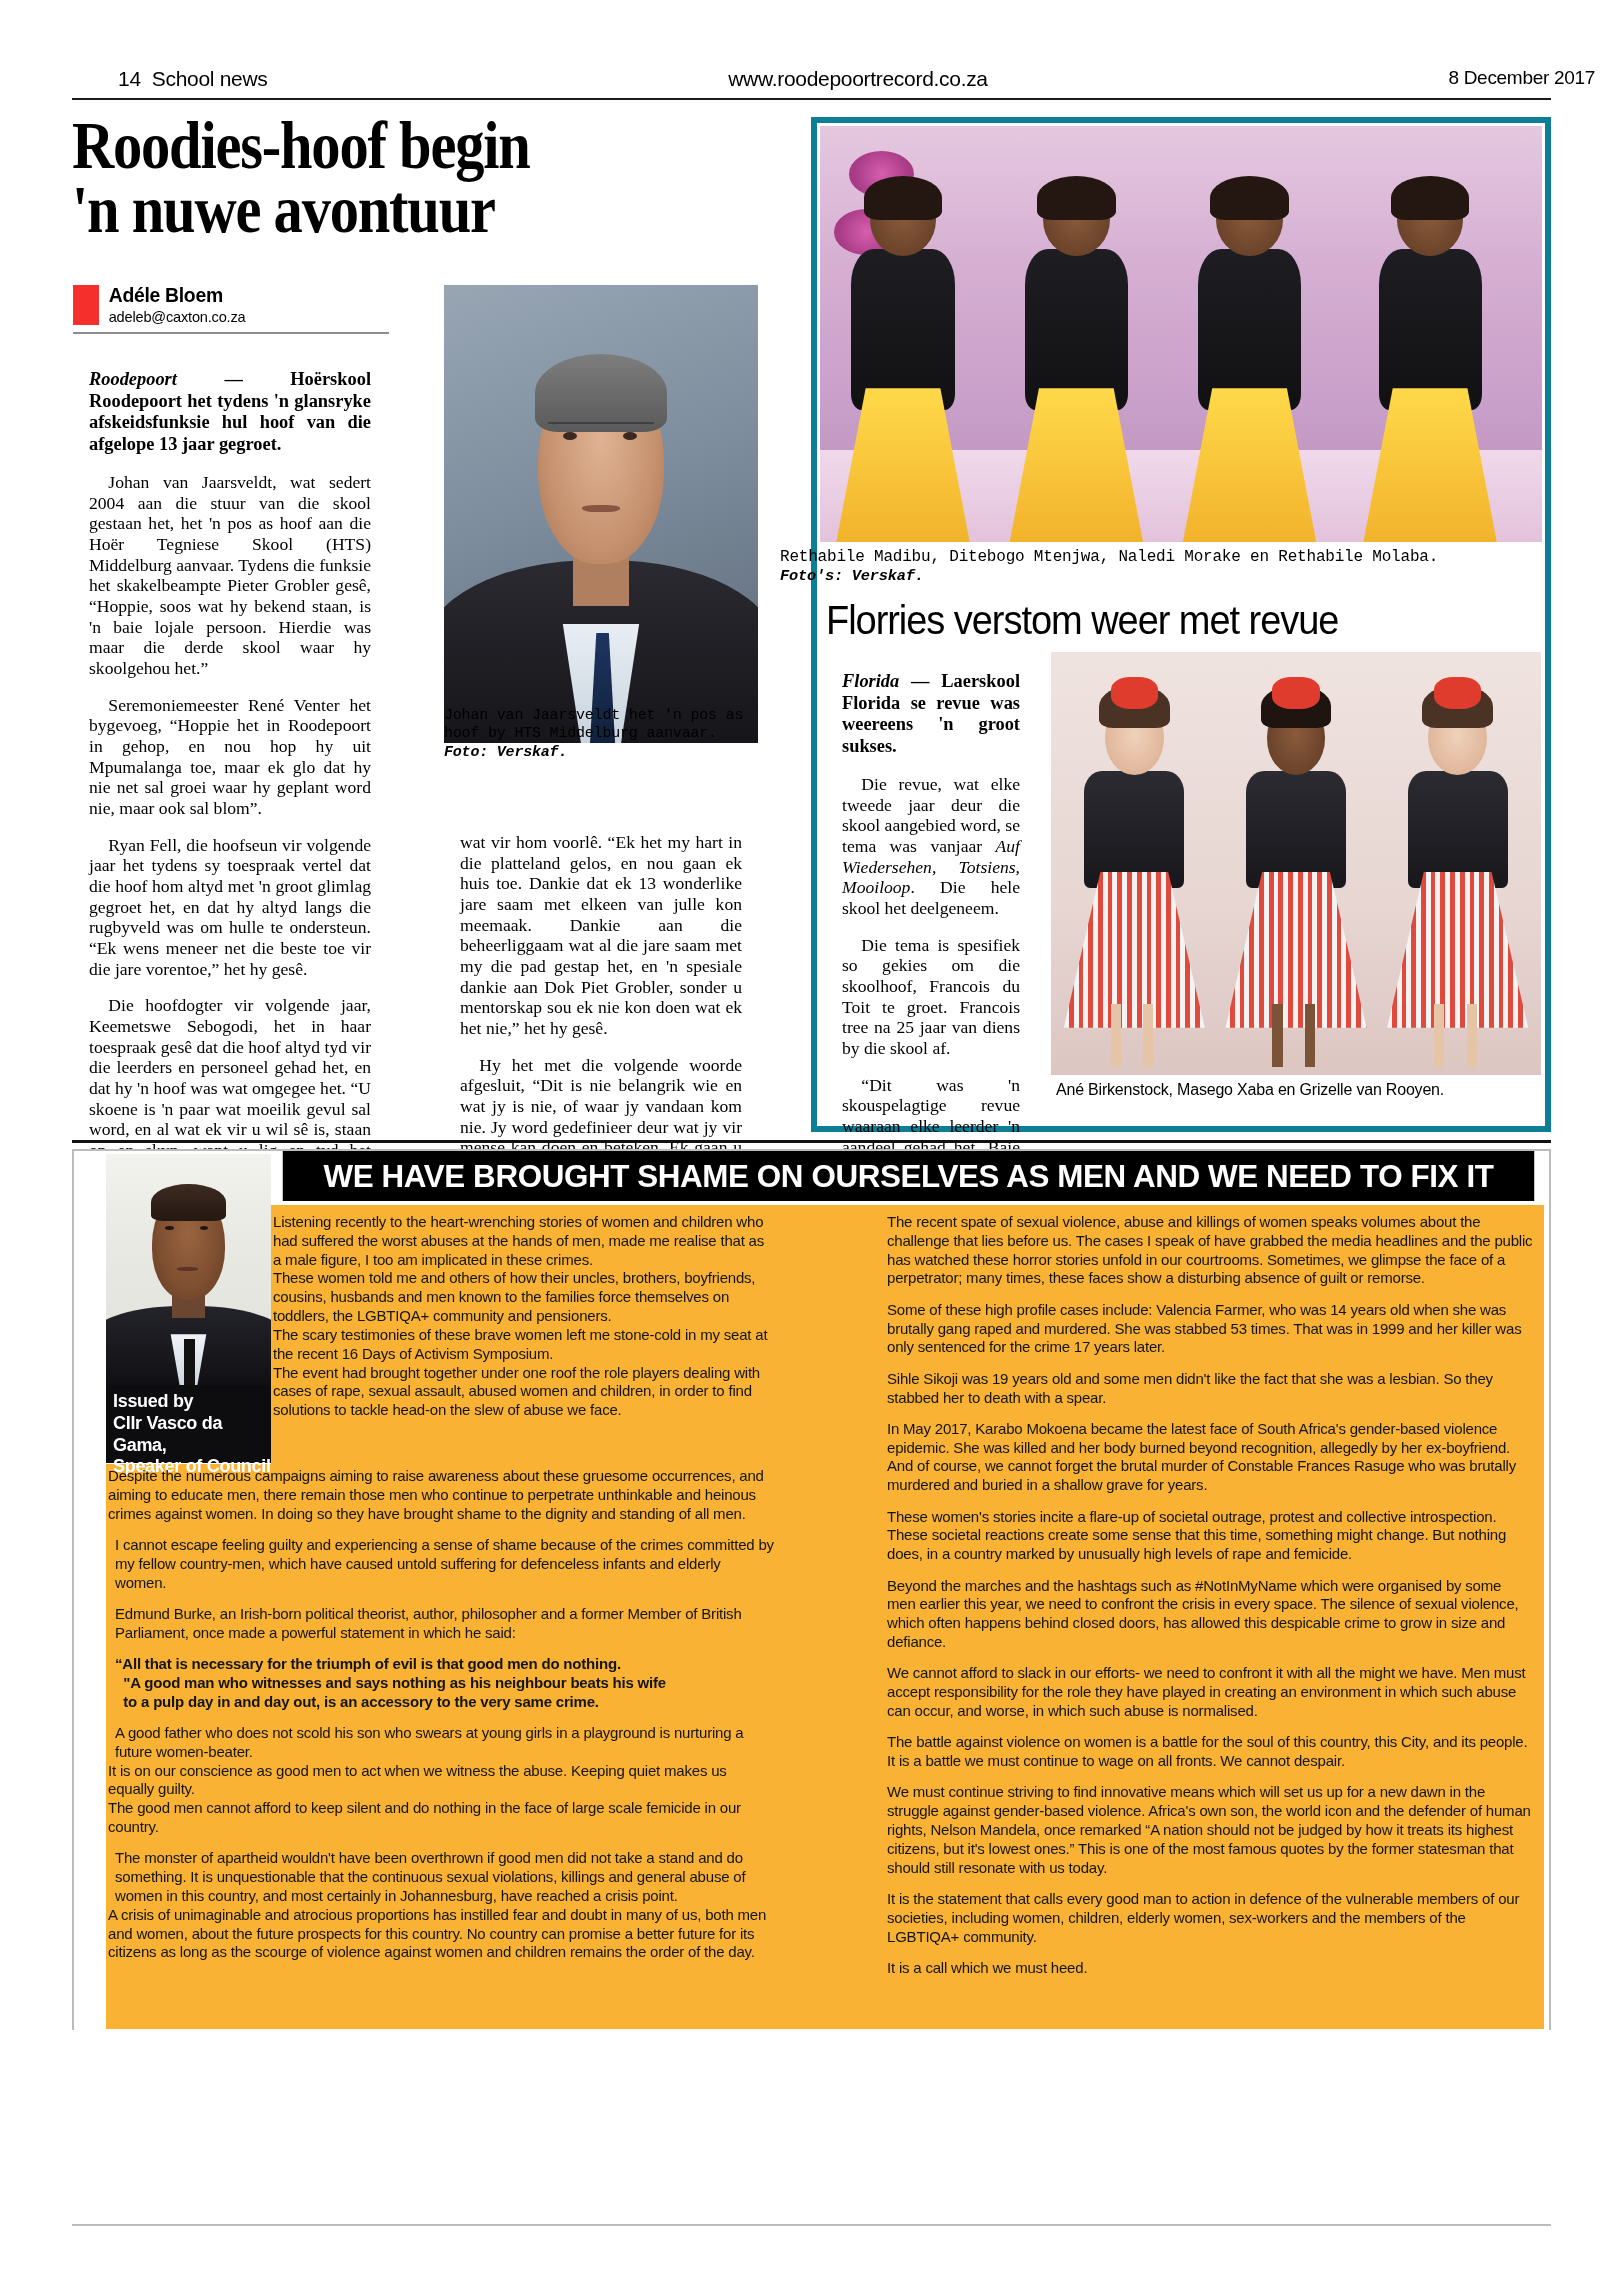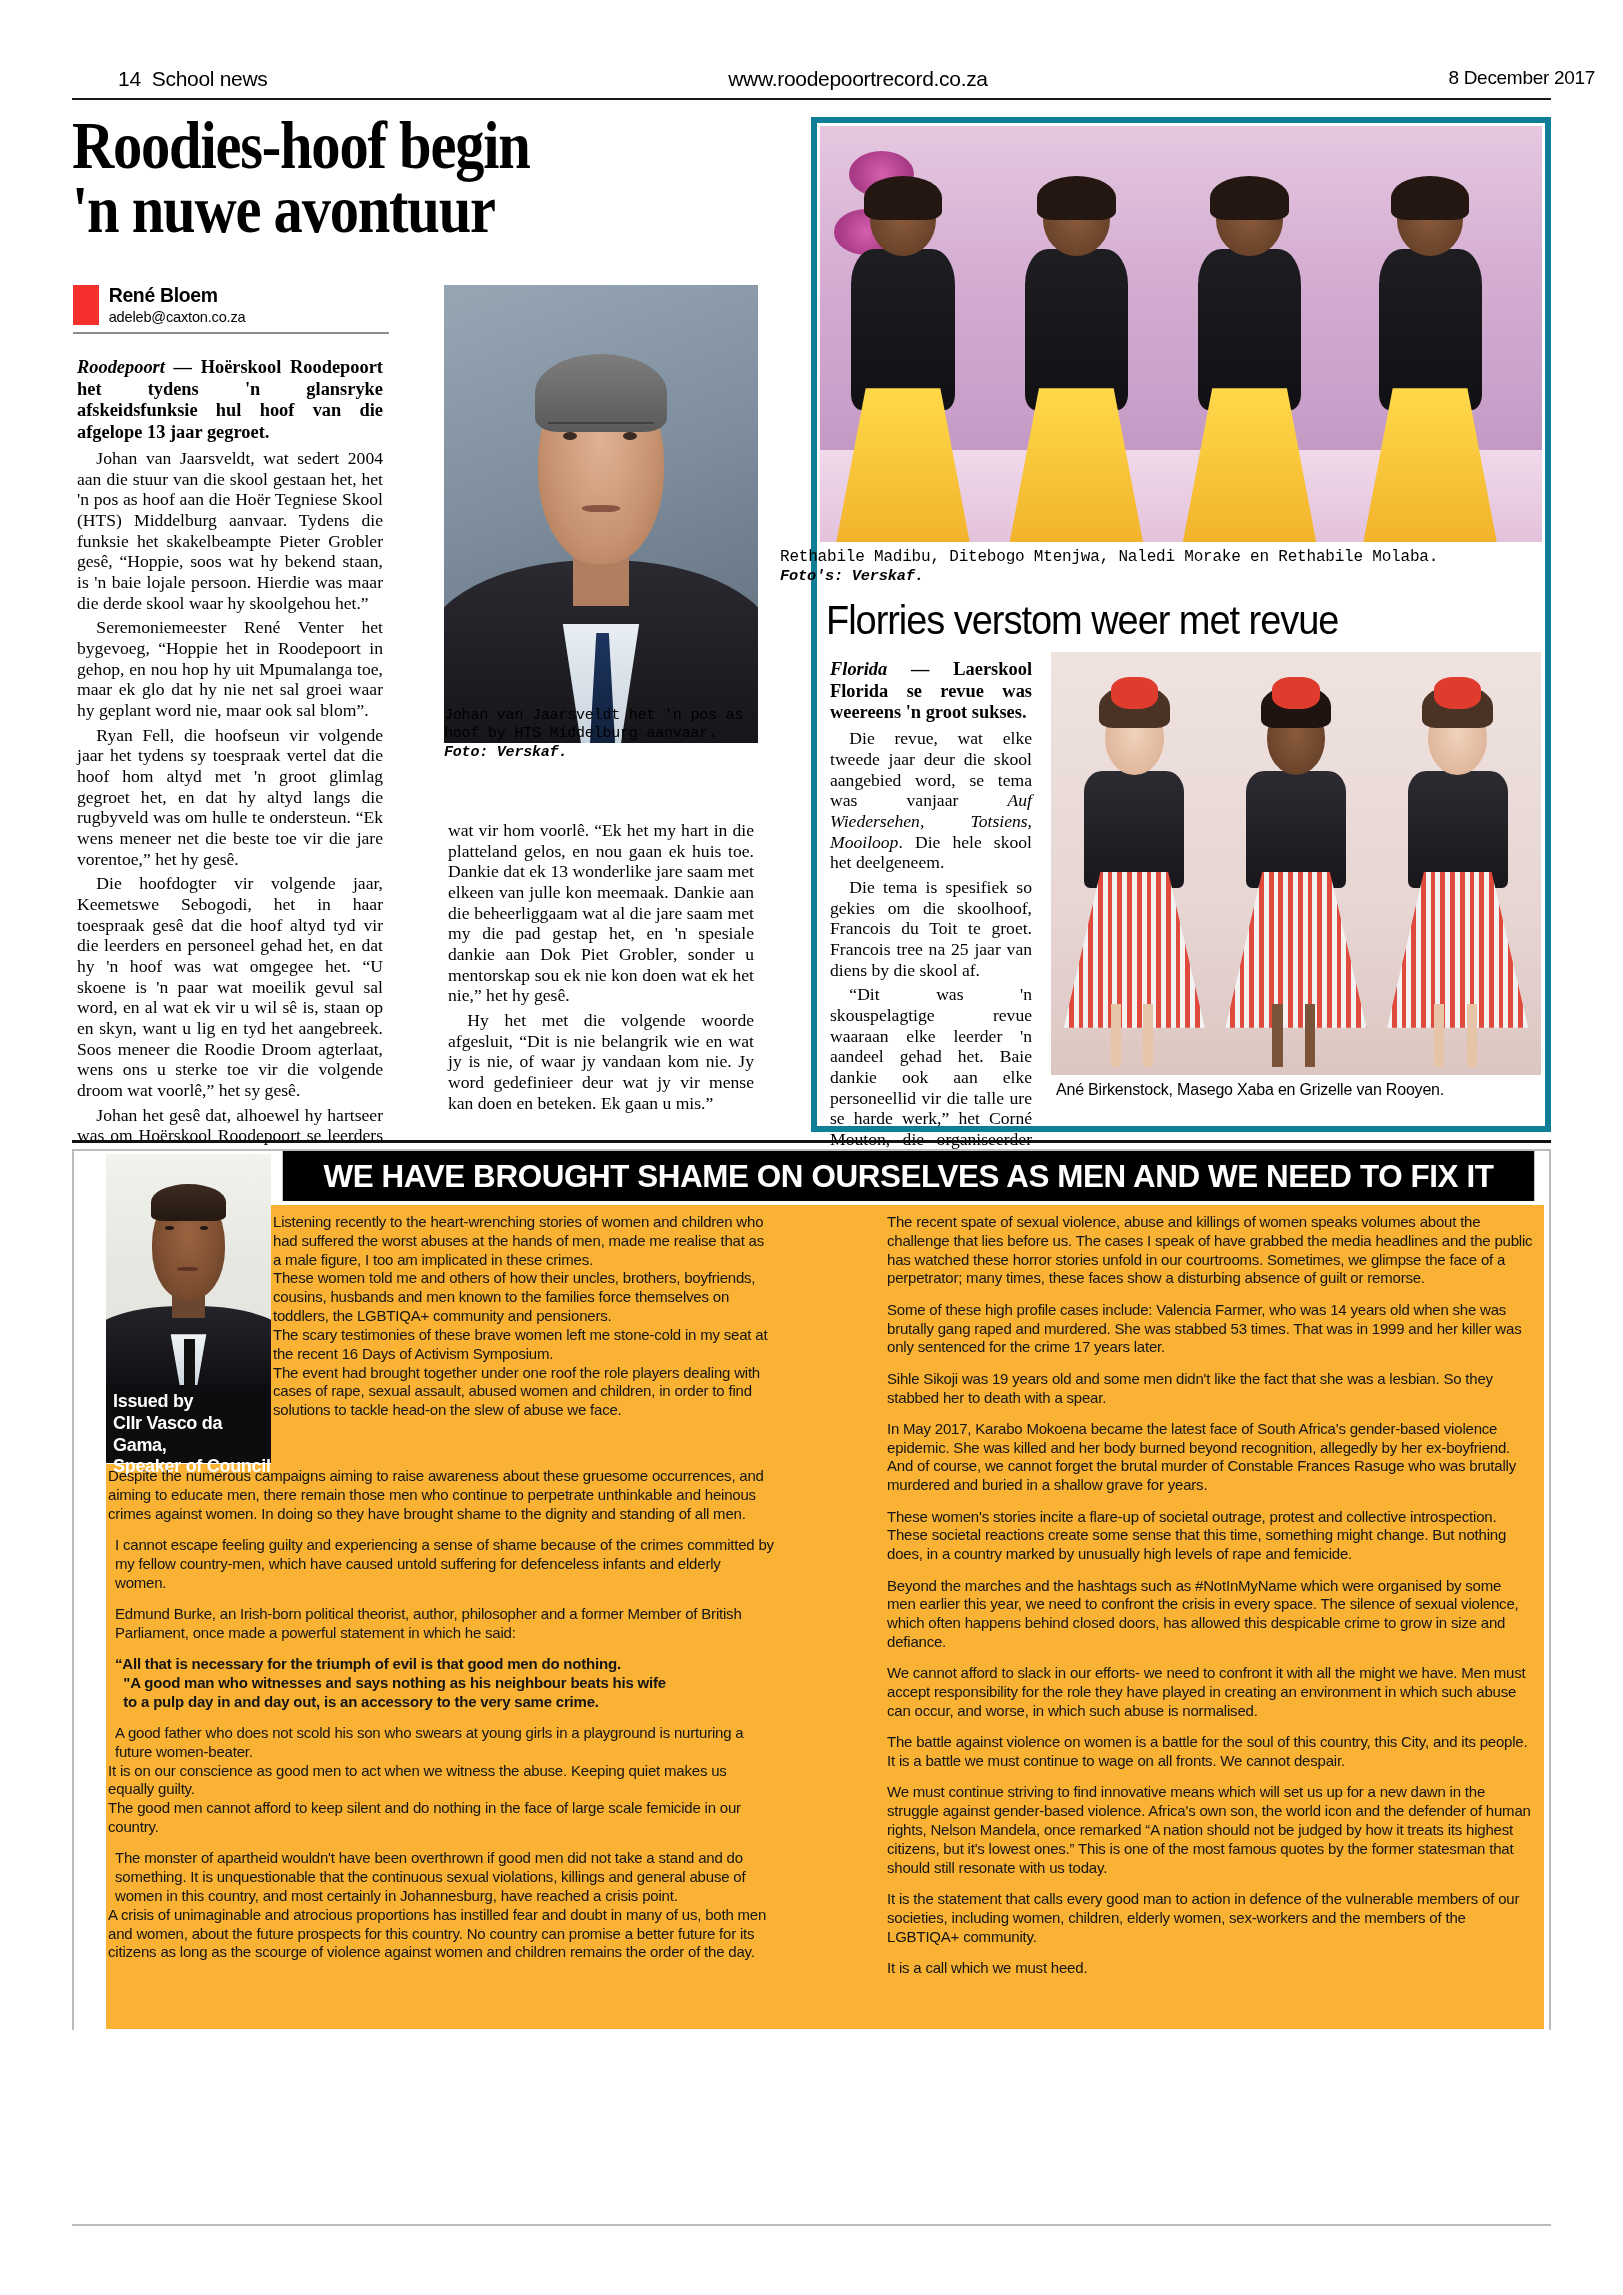--- a/index.html
+++ b/index.html
@@ -49,21 +49,21 @@
 
   
   .art-col{
     position:absolute;
     font-family:"Liberation Serif",serif;
     font-size:17.6px;
     line-height:1.175;
     text-align:justify;
     hyphens:auto;
   }
-  .art-col p{margin:4px;text-indent:1.1em;}
+  .art-col p{margin:16px;text-indent:1.1em;}
   .art-col p.lead{text-indent:0;font-weight:bold;font-size:18.4px;line-height:1.18;margin-bottom:2.1px;}
   .art-col p.lead i{font-style:italic;}
   .art-col p.noind{text-indent:0;}
 
   #col1{left:73px;top:353px;width:314px;}
   #col2{left:444px;top:816px;width:314px;}
 
   
   .headshot{
     position:absolute;left:444px;top:285px;width:314px;height:458px;
@@ -250,21 +250,21 @@
 
   <div class="headline">
     <span class="ln">Roodies-hoof begin</span>
     <span class="ln">'n nuwe avontuur</span>
   </div>
 
   <div class="byline">
     <div class="byline-row">
       <div class="byline-swatch"></div>
       <div class="byline-txt">
-        <div class="byline-name">René Bloem</div>
+        <div class="byline-name">Adéle Bloem</div>
         <div class="byline-mail">adeleb@caxton.co.za</div>
       </div>
     </div>
     <div class="byline-rule"></div>
   </div>
 
   <div class="art-col" id="col1">
     <p class="lead"><i>Roodepoort</i><span> — Hoërskool Roodepoort het tydens 'n glansryke afskeidsfunksie hul hoof van die afgelope 13 jaar gegroet.</span></p>
     <p>Johan van Jaarsveldt, wat sedert 2004 aan die stuur van die skool gestaan het, het 'n pos as hoof aan die Hoër Tegniese Skool (HTS) Middelburg aanvaar. Tydens die funksie het skakelbeampte Pieter Grobler gesê, “Hoppie, soos wat hy bekend staan, is 'n baie lojale persoon. Hierdie was maar die derde skool waar hy skoolgehou het.”</p>
     <p>Seremoniemeester René Venter het bygevoeg, “Hoppie het in Roodepoort in gehop, en nou hop hy uit Mpumalanga toe, maar ek glo dat hy nie net sal groei waar hy geplant word nie, maar ook sal blom”.</p>

